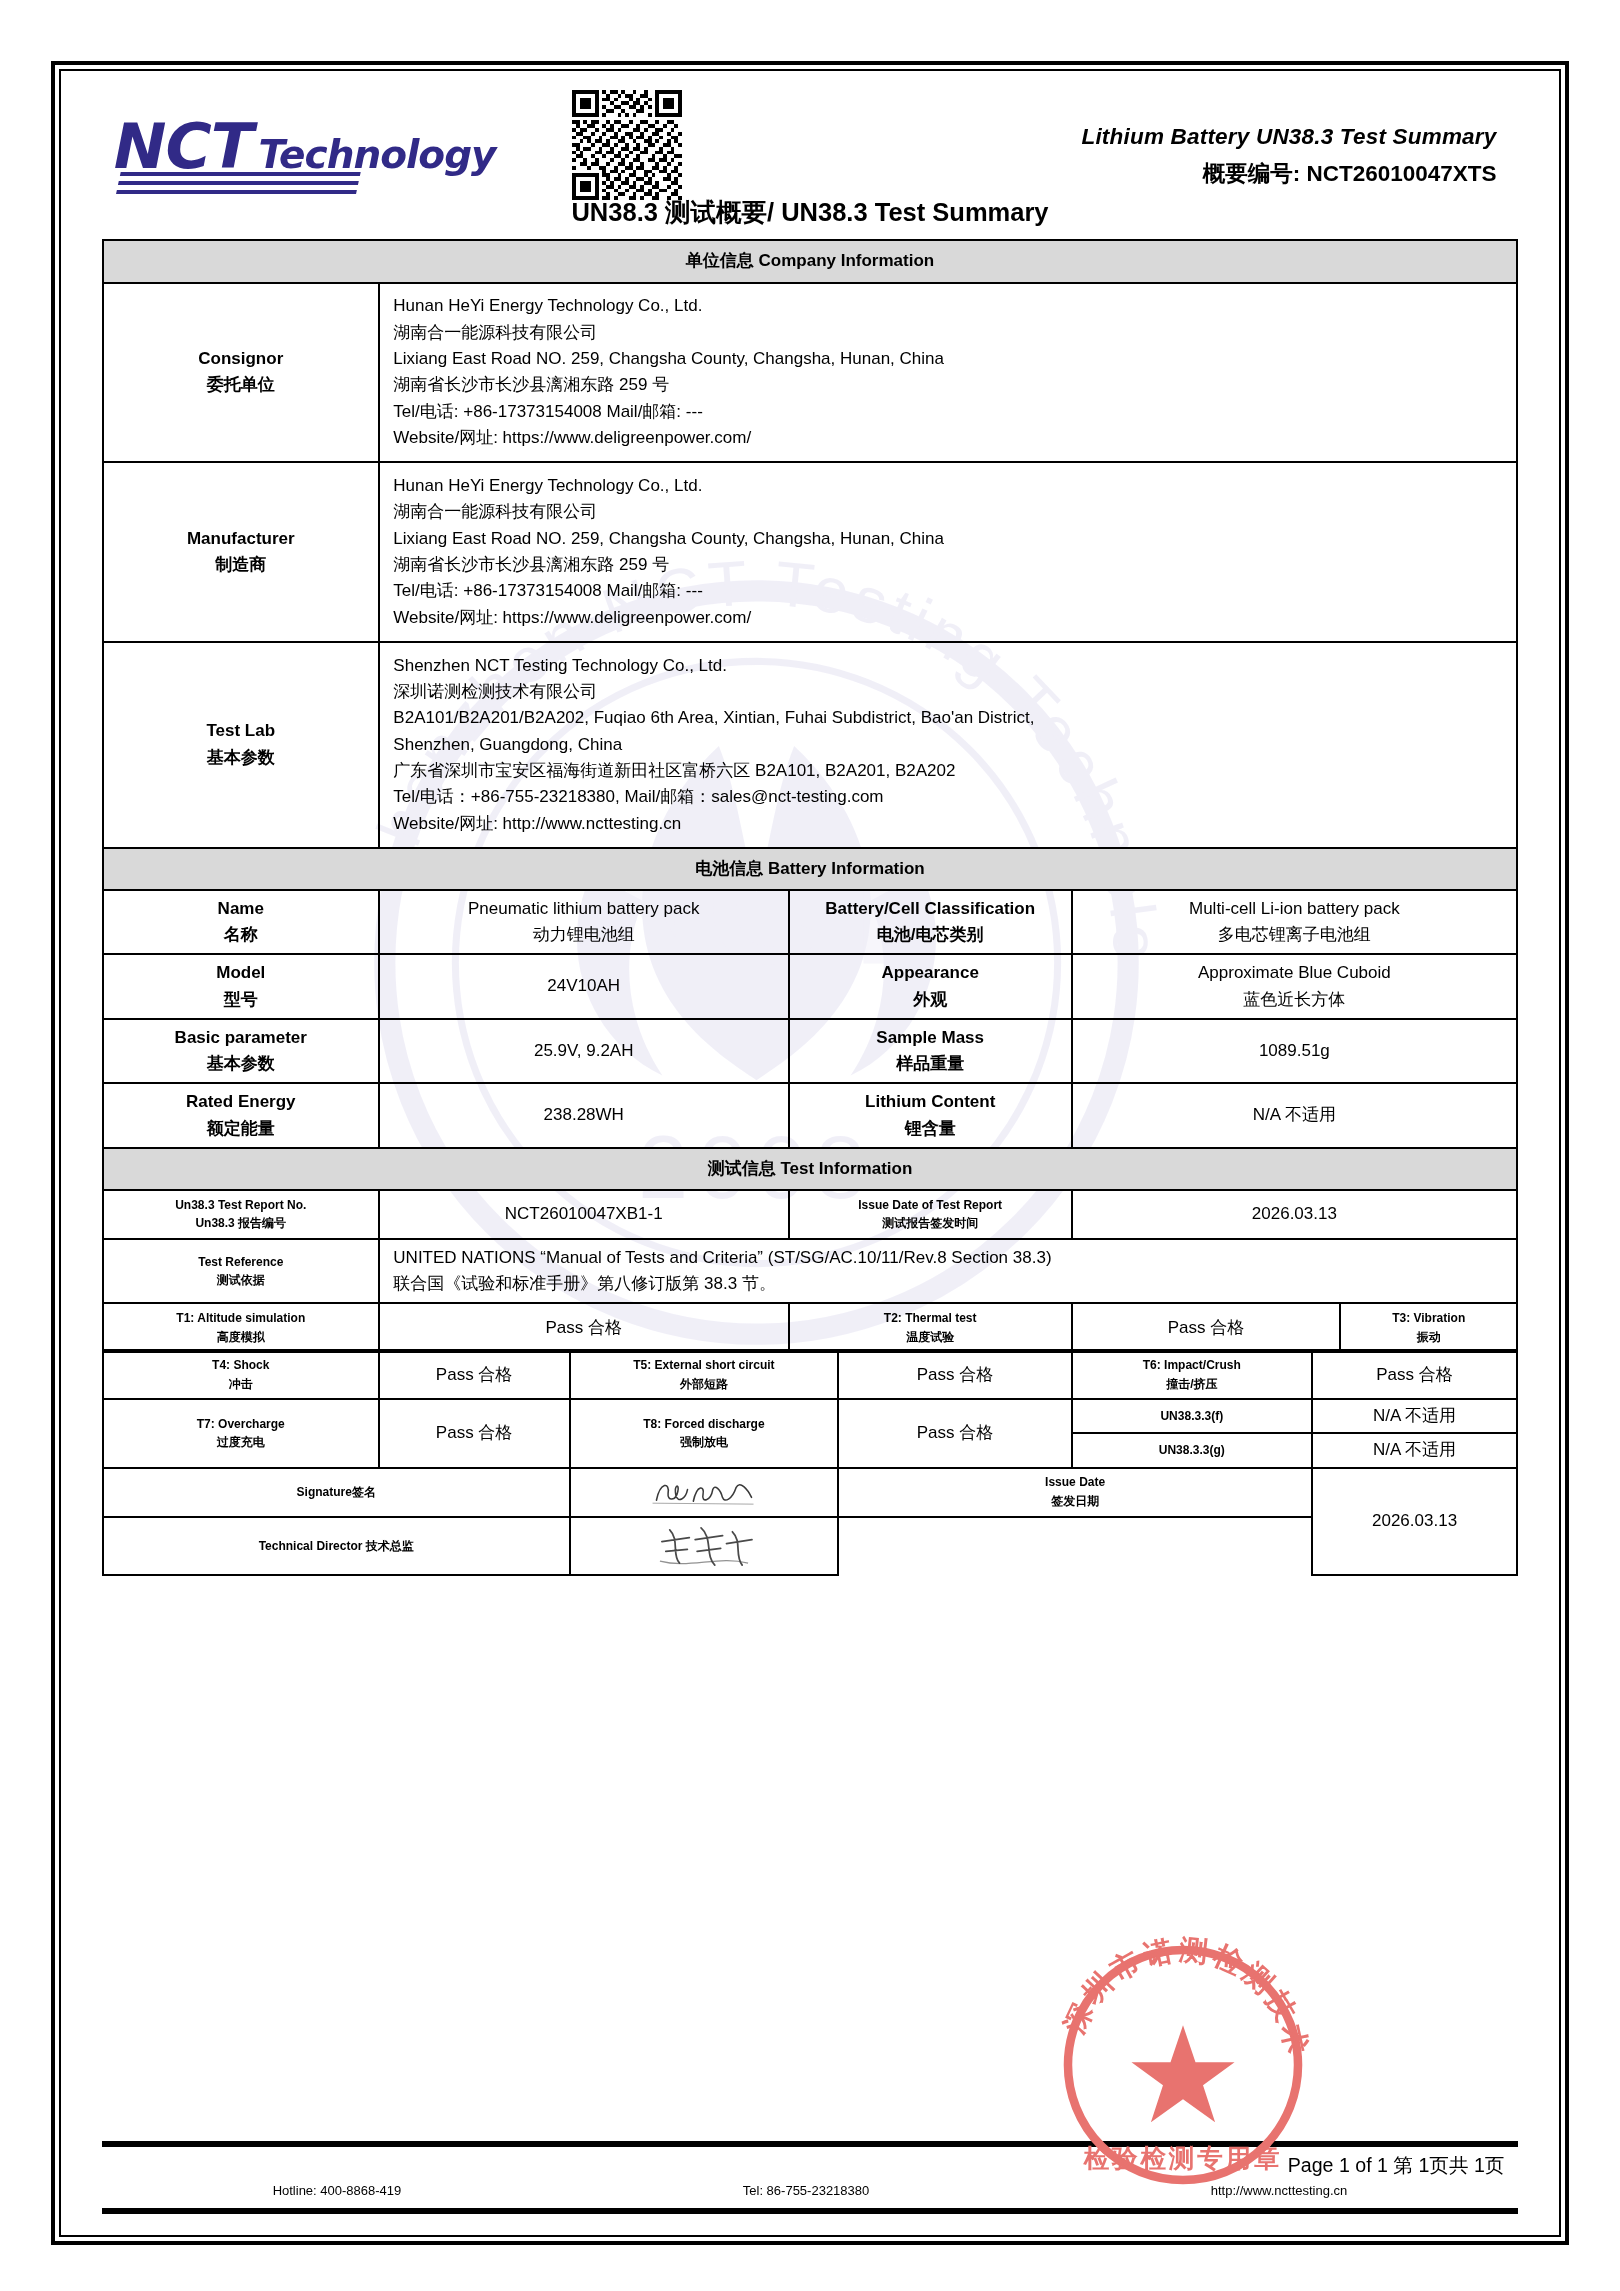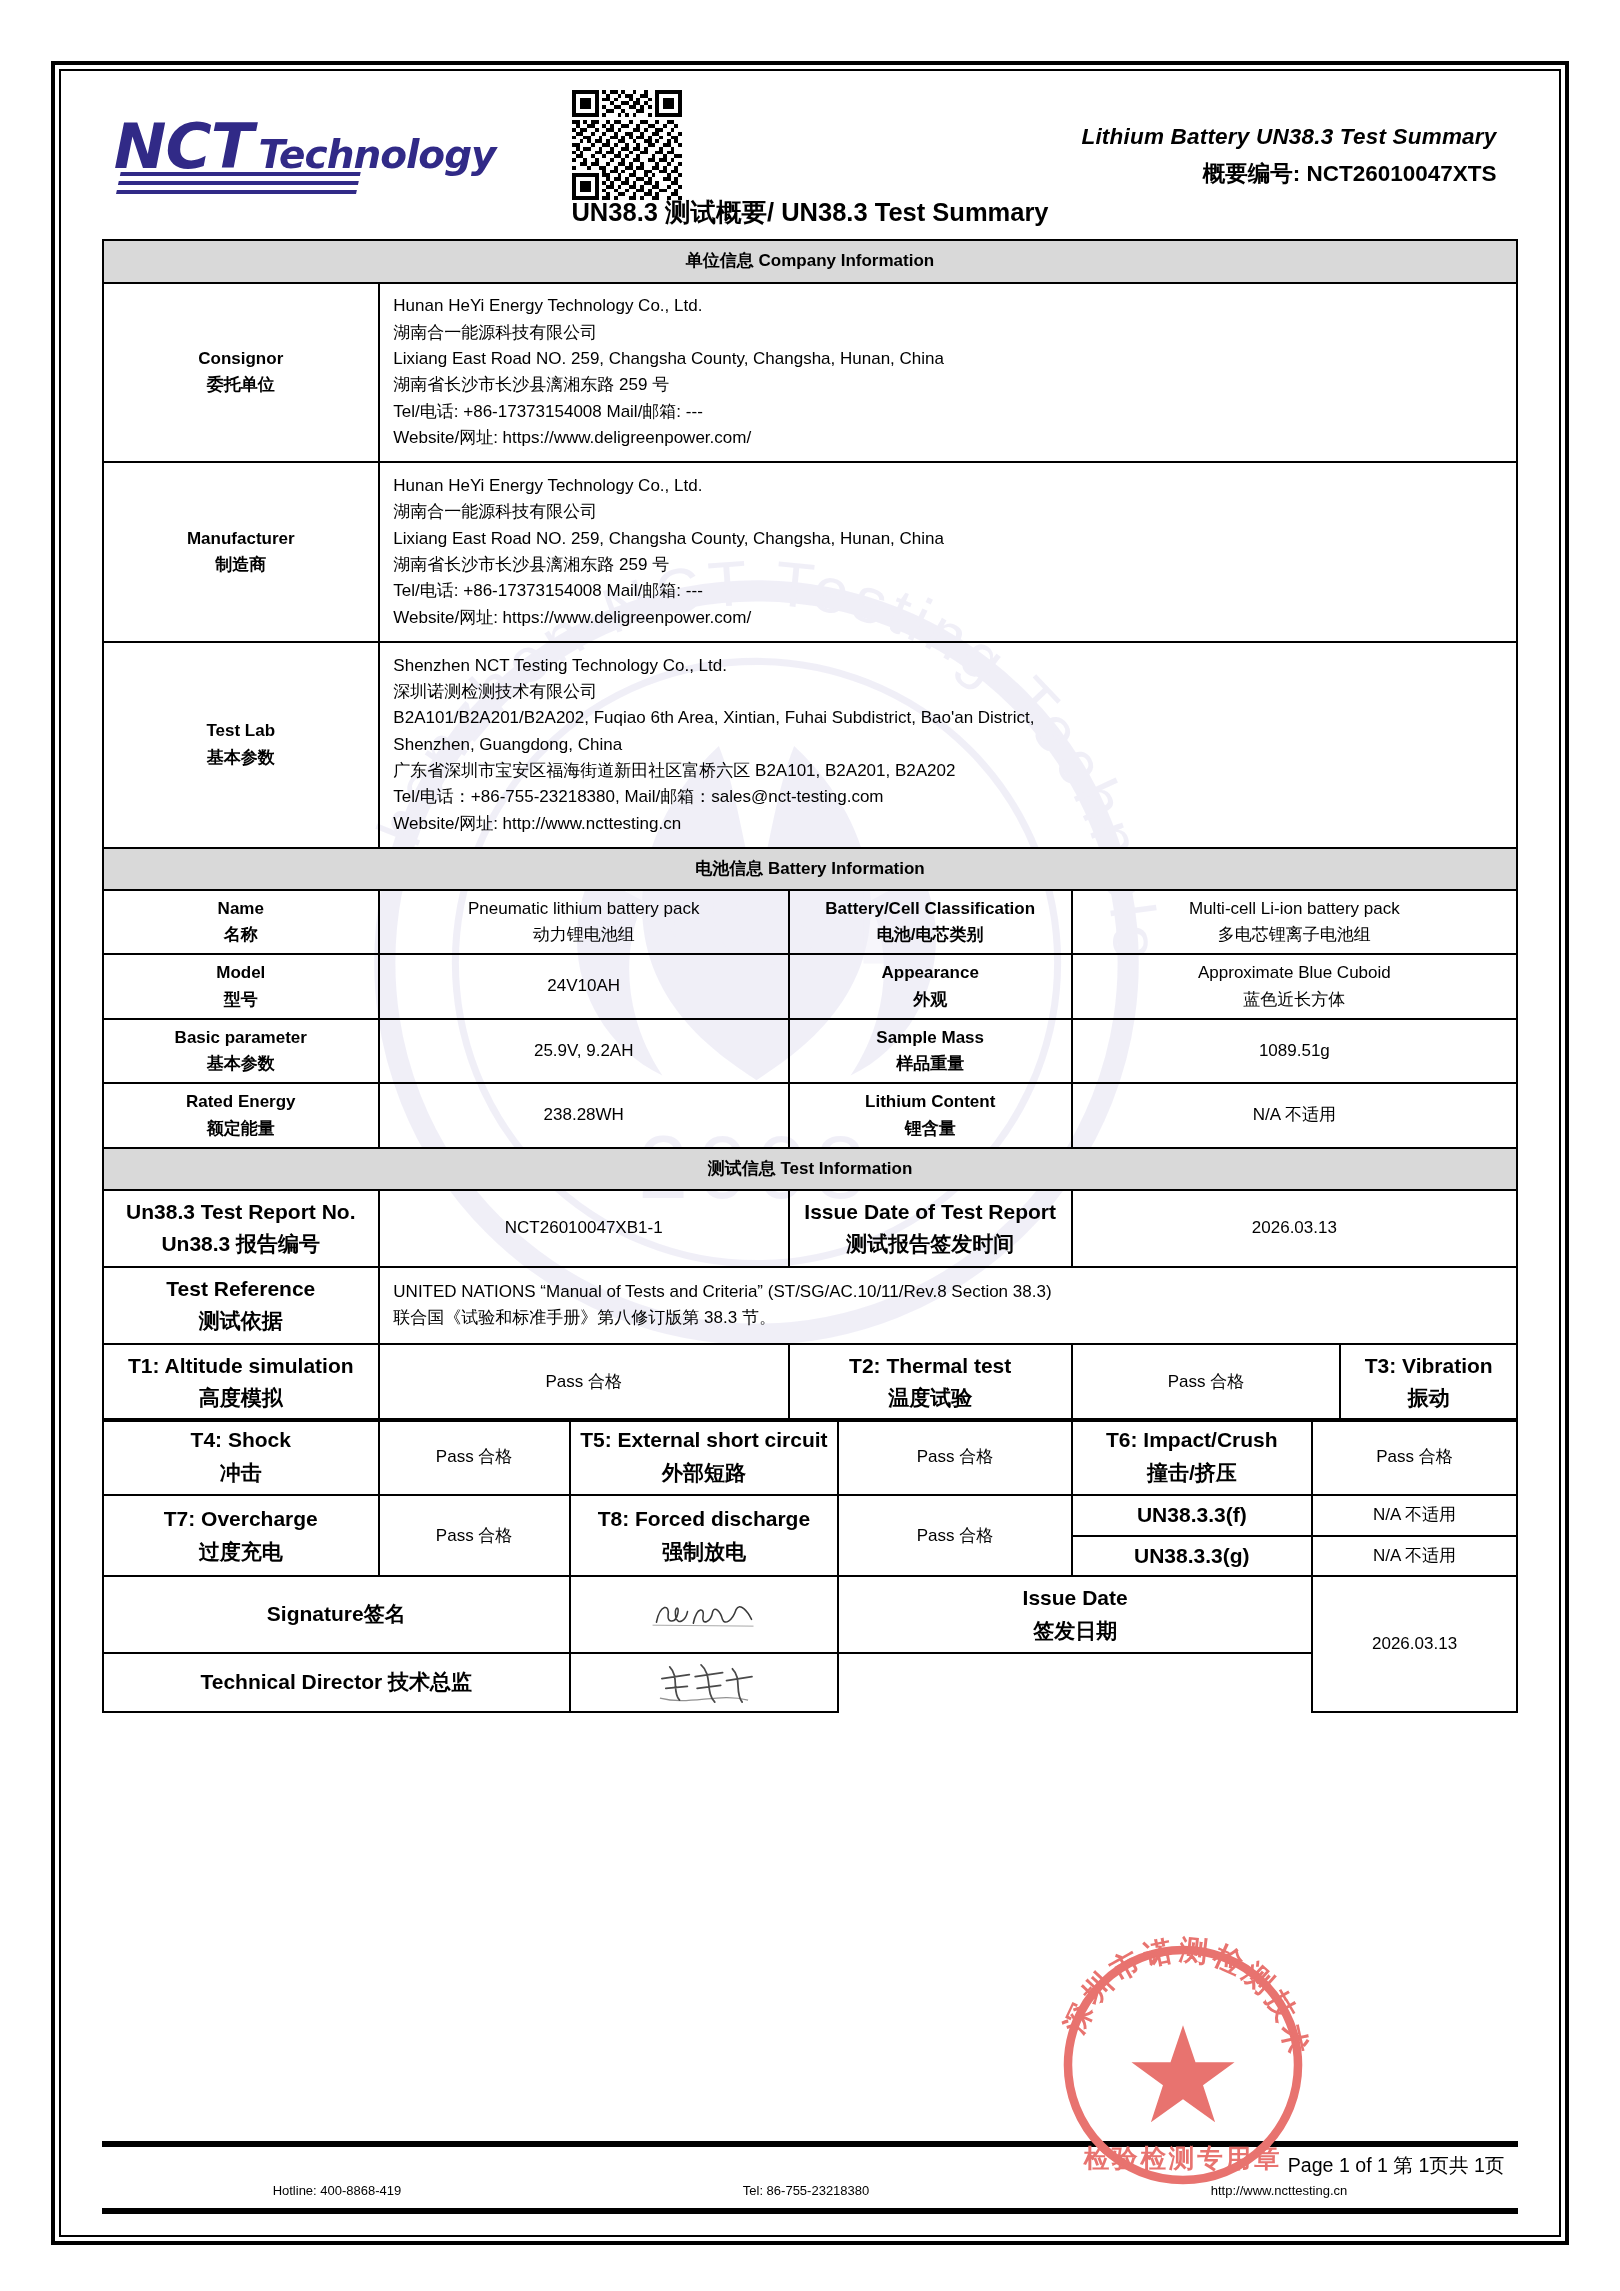--- a/index.html
+++ b/index.html
@@ -108,21 +108,21 @@
     font-weight:bold;
     font-size:18.6px;
     padding:6.9px 0 !important;
   }
   .rowlabel{
     text-align:center;
     font-weight:bold;
     font-size:18.6px;
     line-height:1.5;
   }
-  .rowlabel.small{ font-size:21px; }
+  .rowlabel.small{ font-size:12px; }
   .cellval{ text-align:center; }
   .addr{ text-align:left; padding:9.8px 5.9px 9.8px 13.7px !important; font-size:17.6px; line-height:1.62; }
   .addr div{ white-space:nowrap; }
   .ref { text-align:left; padding-left:13.7px !important; font-size:17.6px; line-height:1.6;}
   .result{ text-align:center; font-size:18px; }
   .sig-cell{ height:47px; }
   
   .scribble1, .scribble2{ display:block; margin:0 auto; }
   
   .stamp{

